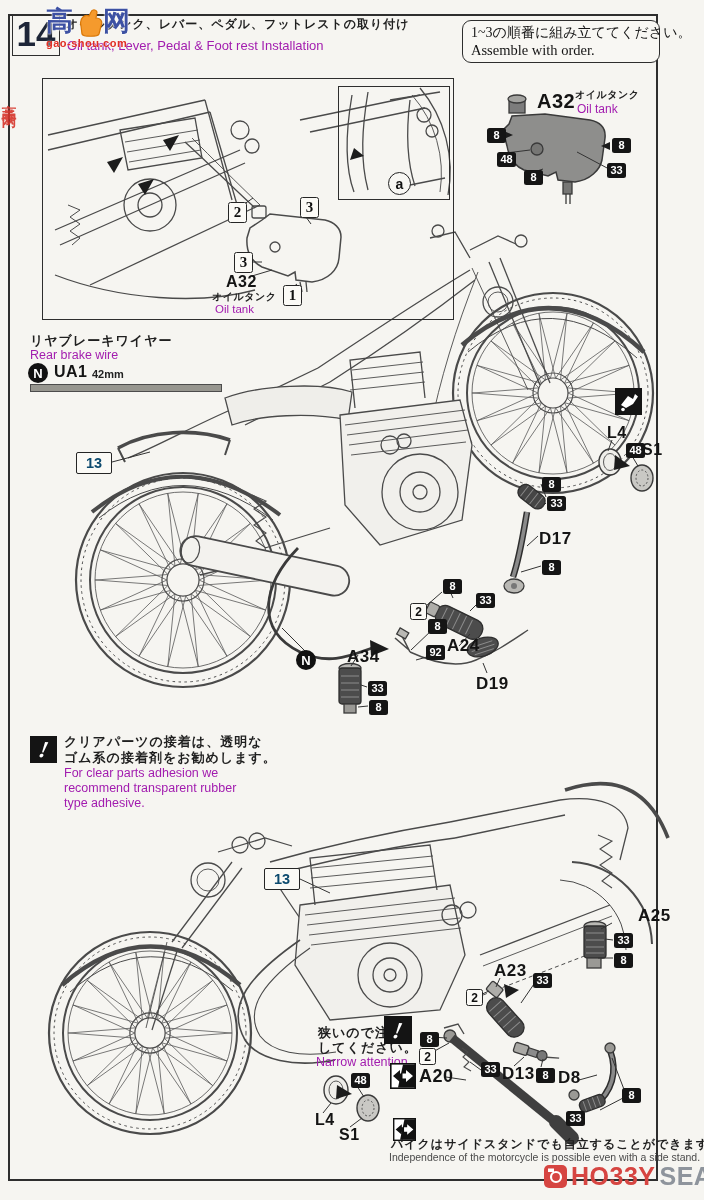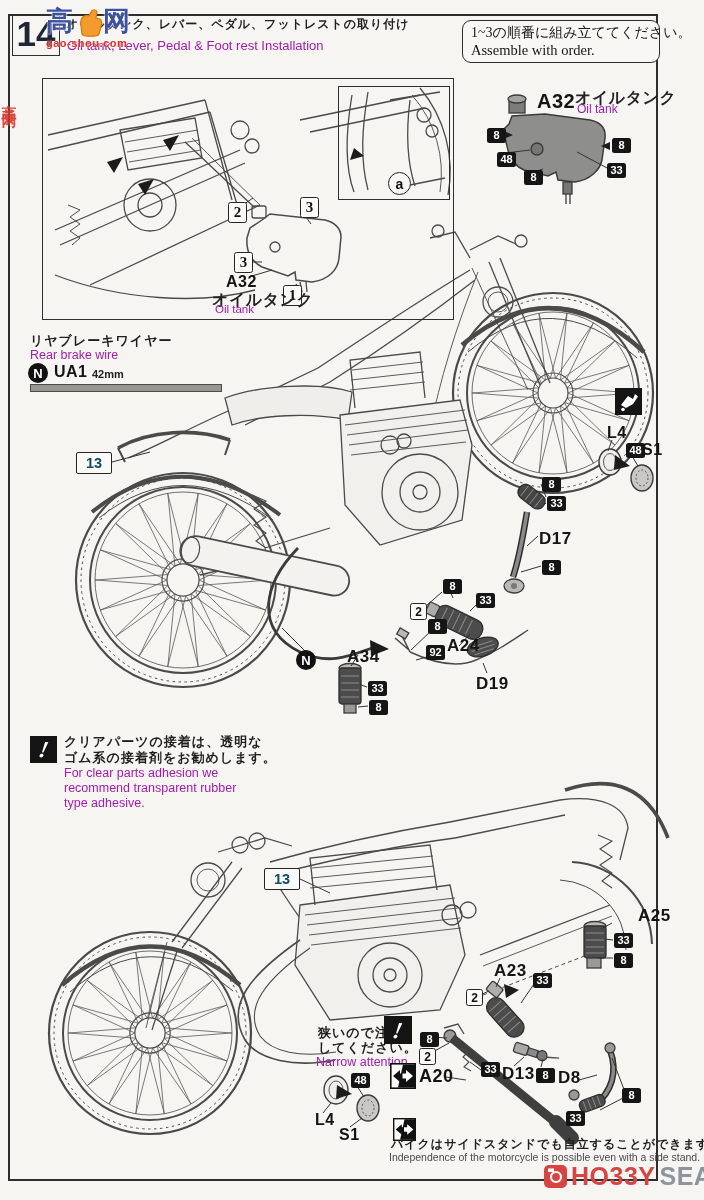--- a/index.html
+++ b/index.html
@@ -3,21 +3,21 @@
 <meta charset="utf-8">
 <style>
   html,body{margin:0;padding:0;background:#dcdbd7;}
   #page{position:relative;width:704px;height:1200px;background:#f6f5f1;overflow:hidden;
         font-family:"Liberation Sans","DejaVu Sans",sans-serif;color:#222;}
   .abs{position:absolute;}
   .bline{position:absolute;background:#2e2e2e;}
   
   .jp{font-size:13px;font-weight:bold;letter-spacing:1px;white-space:nowrap;color:#1f1f1f;}
   .en{font-size:12.5px;font-weight:normal;white-space:nowrap;color:#a21caf;}
-  .small-jp{font-size:16px;font-weight:bold;letter-spacing:.5px;white-space:nowrap;}
+  .small-jp{font-size:10px;font-weight:bold;letter-spacing:.5px;white-space:nowrap;}
   .plabel{font-weight:bold;font-size:17px;letter-spacing:.5px;color:#141414;white-space:nowrap;}
   .plabel.big{font-size:20px;}
   .plabel.med{font-size:16px;}
   
   .cal-b{display:flex;align-items:center;justify-content:center;background:#151515;color:#fff;
          font-weight:bold;font-size:11px;min-width:15px;height:15px;padding:0 2px;border-radius:2.5px;line-height:1;}
   .cal-w{display:flex;align-items:center;justify-content:center;background:#fbfaf6;border:1.6px solid #252525;
          color:#111;font-weight:bold;font-size:12px;width:15px;height:15px;border-radius:2.5px;line-height:1;}
   .cal-w.big{width:17px;height:19px;font-size:15px;font-family:"Liberation Serif",serif;}
   .refbox{display:flex;align-items:center;justify-content:center;background:#fbfaf6;border:1.8px solid #252525;

